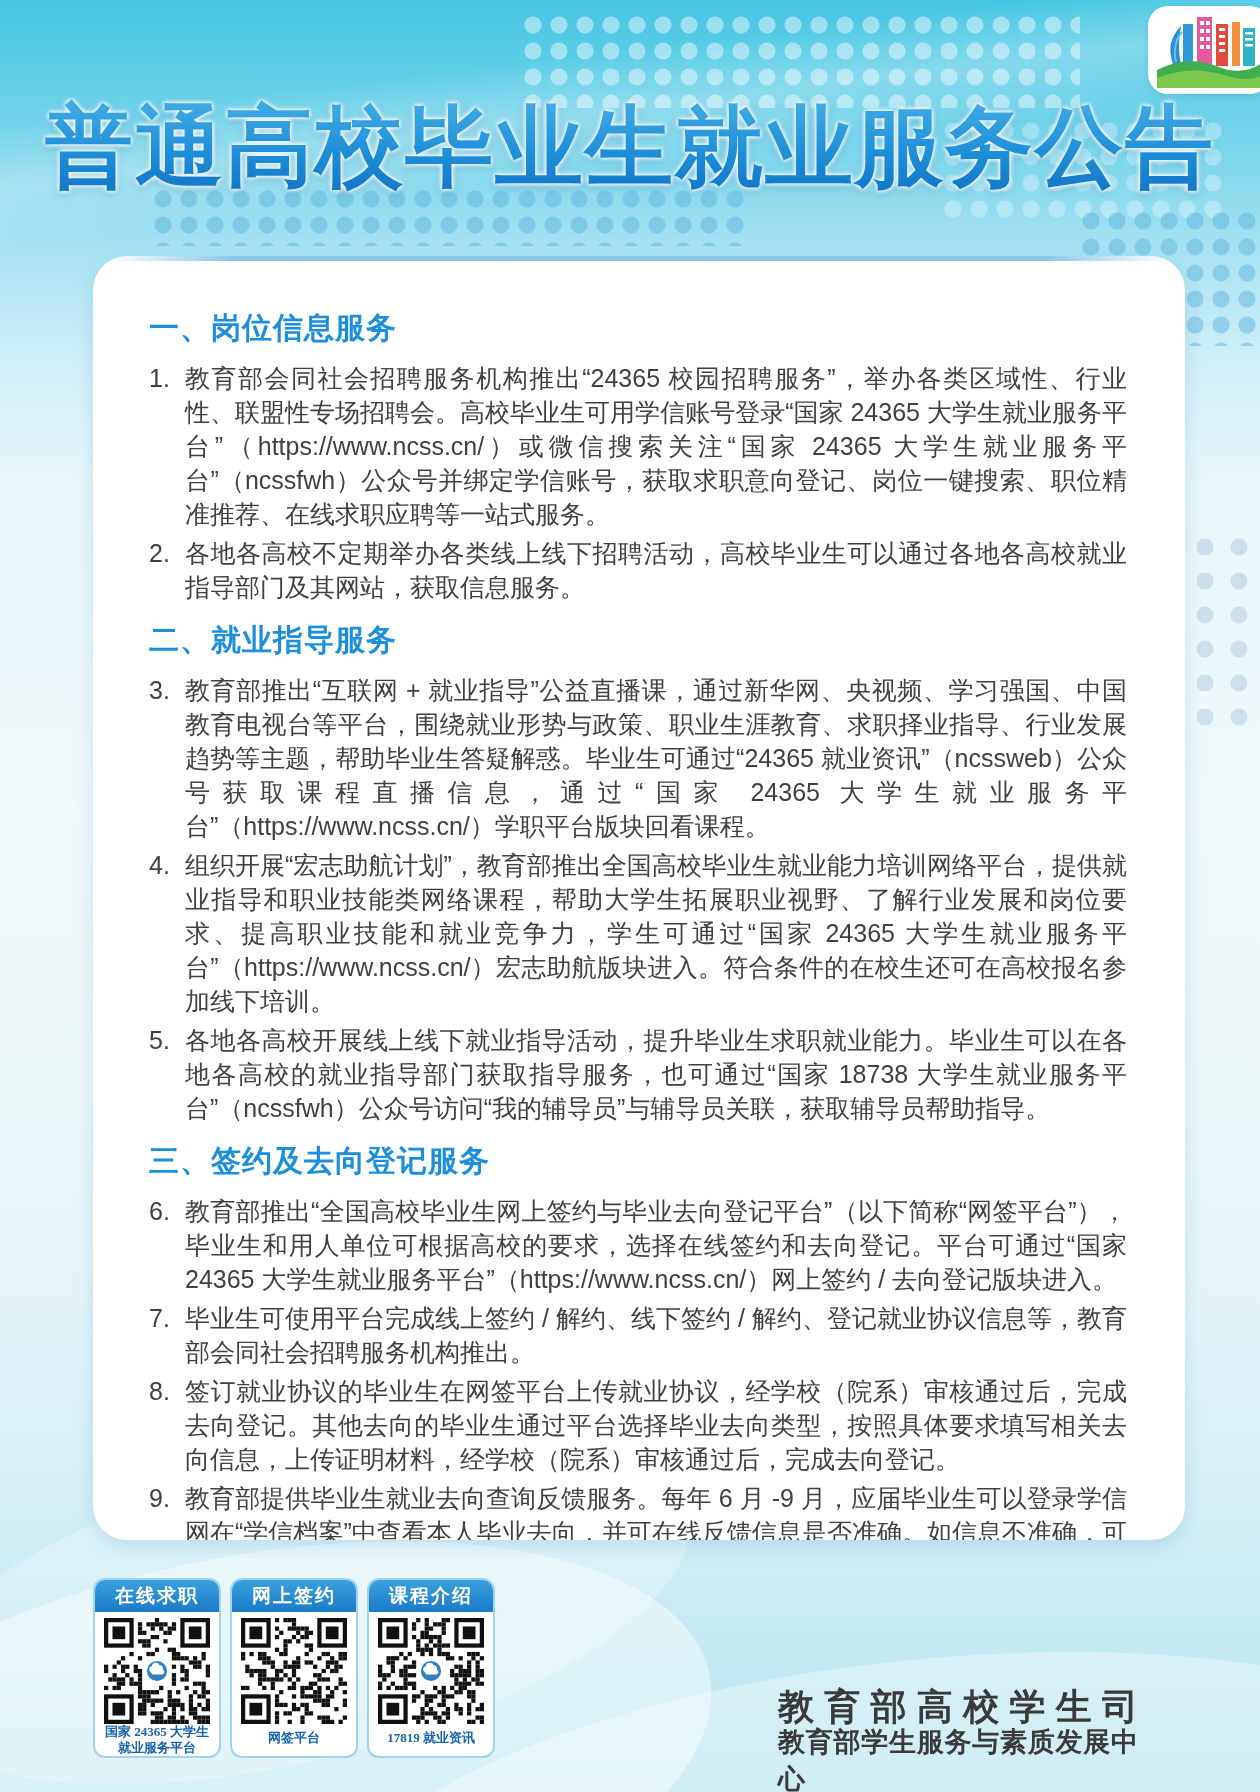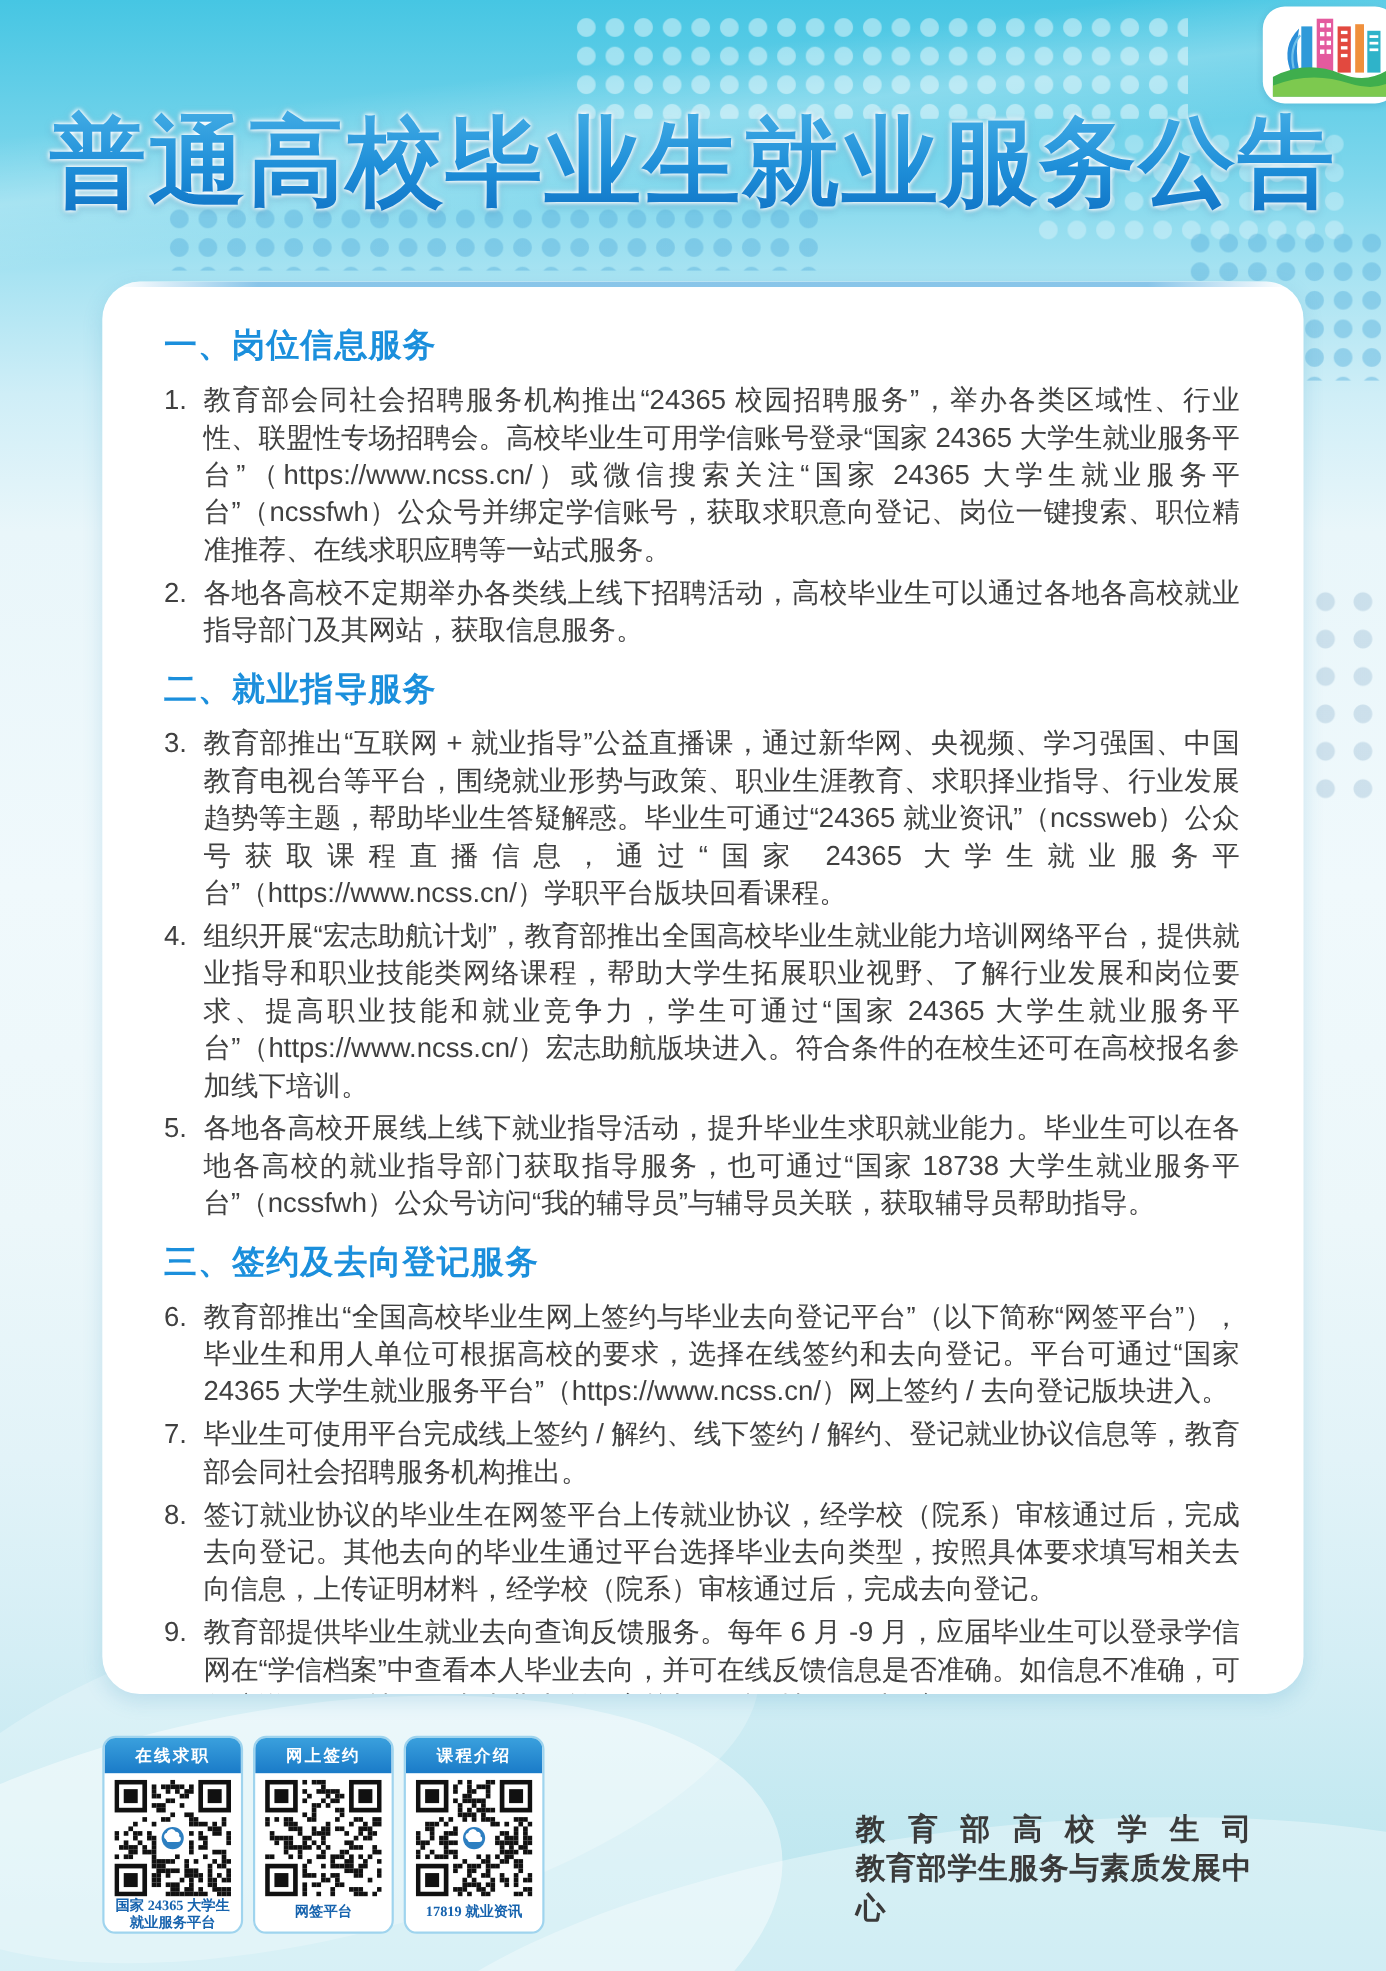--- a/index.html
+++ b/index.html
@@ -42,21 +42,21 @@
   .title{
     position:absolute;z-index:3;left:30px;right:30px;top:88px;margin:0;
     text-align:center;font-size:88px;font-weight:900;letter-spacing:2px;
     background:linear-gradient(180deg,#49b2e7 0%,#1e8ed8 55%,#0d6ec2 100%);
     -webkit-background-clip:text;background-clip:text;color:transparent;
     filter:drop-shadow(0 0 2px #ffffff) drop-shadow(0 0 2px #ffffff) drop-shadow(0 2px 3px rgba(0,80,140,.25));
   }
   .card{
     position:absolute;z-index:2;left:93px;top:256px;width:1092px;height:1284px;
     background:#ffffff;border-radius:34px;box-sizing:border-box;
-    padding:38px 58px 28px 56px;overflow:hidden;
+    padding:52px 58px 28px 56px;overflow:hidden;
     box-shadow:0 6px 18px rgba(40,140,190,.18);
   }
   .card::before{
     content:"";position:absolute;left:14px;right:14px;top:0px;height:5px;
     background:linear-gradient(90deg,rgba(40,150,215,.0),rgba(40,150,215,.55) 12%,rgba(40,150,215,.55) 88%,rgba(40,150,215,0));
     border-radius:4px;
   }
   .sec-heading{
     margin:16px 0 12px 0;font-size:30px;font-weight:800;color:#1b8fdc;letter-spacing:1px;
   }
@@ -66,32 +66,32 @@
   .item .num{flex:0 0 36px;font-weight:500;}
   .item .txt{flex:1;text-align:justify;}
 
   .qr-row{position:absolute;z-index:2;left:93px;top:1578px;display:flex;gap:9px;}
   .qr-card{
     width:128px;height:180px;background:#fff;border:2px solid #9fd4ee;border-radius:12px;
     box-sizing:border-box;display:flex;flex-direction:column;align-items:center;overflow:hidden;
   }
   .qr-header{
     width:100%;height:32px;flex:0 0 32px;display:flex;align-items:center;justify-content:center;
-    background:linear-gradient(180deg,#3aa0dd,#1a7bc8);color:#fff;font-size:15px;font-weight:700;letter-spacing:2px;
+    background:linear-gradient(180deg,#3aa0dd,#1a7bc8);color:#fff;font-size:19px;font-weight:700;letter-spacing:2px;
   }
   .qr-box{width:106px;height:106px;margin-top:6px;flex:0 0 106px;}
   .qr-box svg{width:106px;height:106px;display:block;}
   .qr-caption{
     flex:1;display:flex;align-items:center;justify-content:center;text-align:center;
     font-size:13px;line-height:16px;font-weight:700;color:#1663ae;padding:0 4px 4px 4px;font-family:Liberation Serif, serif;
   }
   .footer{
     position:absolute;z-index:2;right:122px;top:1646px;width:360px;color:#3a3a3a;font-weight:700;
   }
-  .footer .l1{font-size:27px;line-height:34px;text-align:justify;text-align-last:justify;}
+  .footer .l1{font-size:36px;line-height:34px;text-align:justify;text-align-last:justify;margin-top:44px;}
   .footer .l2{font-size:27px;line-height:37px;text-align:justify;text-align-last:justify;}
 </style>
 </head>
 <body>
 
 <div class="beam"></div>
 <div class="dots dots-white" style="left:520px;top:12px;width:560px;height:96px;"></div>
 <div class="dots dots-white" style="left:940px;top:118px;width:290px;height:106px;opacity:.55;"></div>
 <div class="dots dots-blue" style="left:150px;top:186px;width:600px;height:60px;"></div>
 <div class="dots dots-blue" style="left:1078px;top:208px;width:182px;height:138px;"></div>

